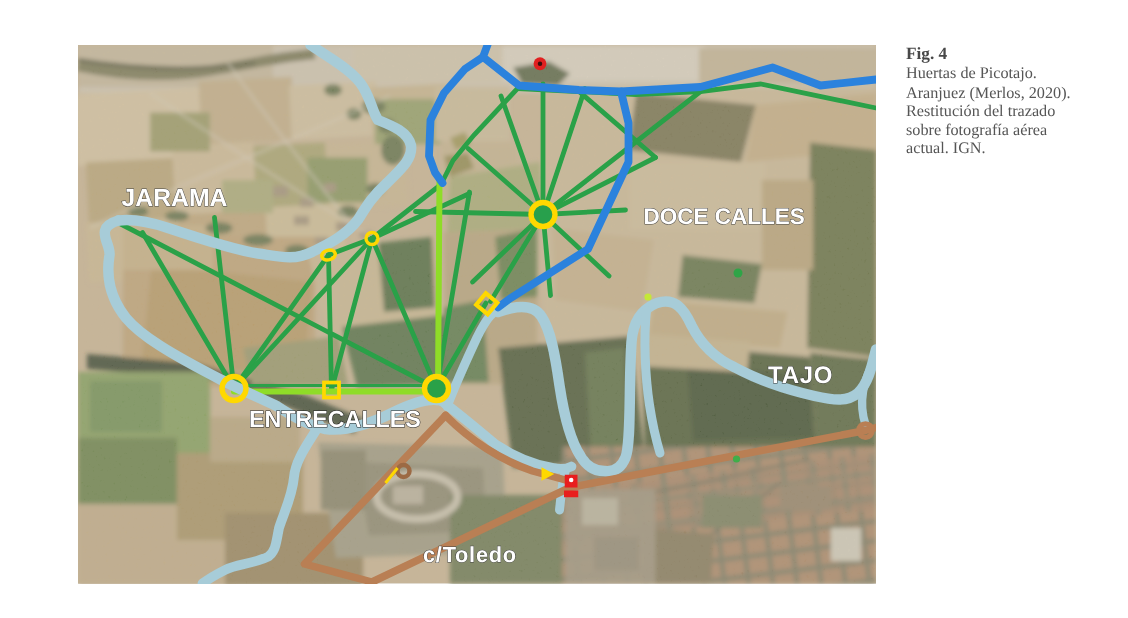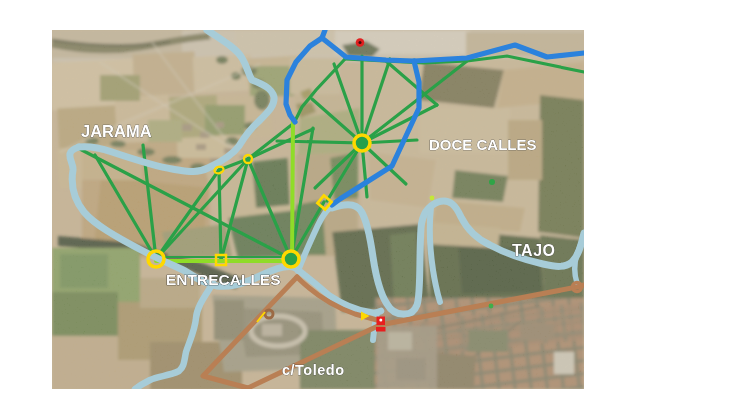--- a/index.html
+++ b/index.html
@@ -302,13 +302,17 @@
 
         <text x="166" y="284.5" font-size="15.5" font-weight="bold" fill="#ffffff" stroke="#222222" stroke-width="0.7" paint-order="stroke" style="paint-order:stroke">ENTRECALLES</text>
 
         <text x="512" y="255.5" font-size="16" font-weight="bold" fill="#ffffff" letter-spacing="0.5" stroke="#333333" stroke-width="0.6" paint-order="stroke" style="paint-order:stroke">TAJO</text>
 
         <text x="282" y="374.5" font-size="14.5" font-weight="bold" fill="#ffffff" letter-spacing="0.5" stroke="#444444" stroke-width="0.6" paint-order="stroke" style="paint-order:stroke">c/Toledo</text>
       </g>
     </g>
   </svg>
   
+  <div id="caption">
+    <div class="fig">Fig. 4</div>
+    <div>Huertas de Picotajo.<br>Aranjuez (Merlos, 2020).<br>Restitución del trazado<br>sobre fotografía aérea<br>actual. IGN.</div>
+  </div>
 </div>
 
 </body></html>

